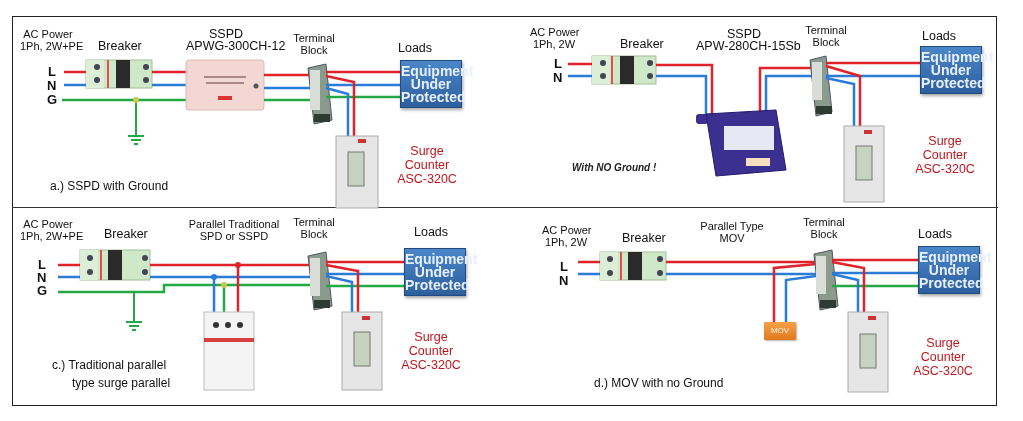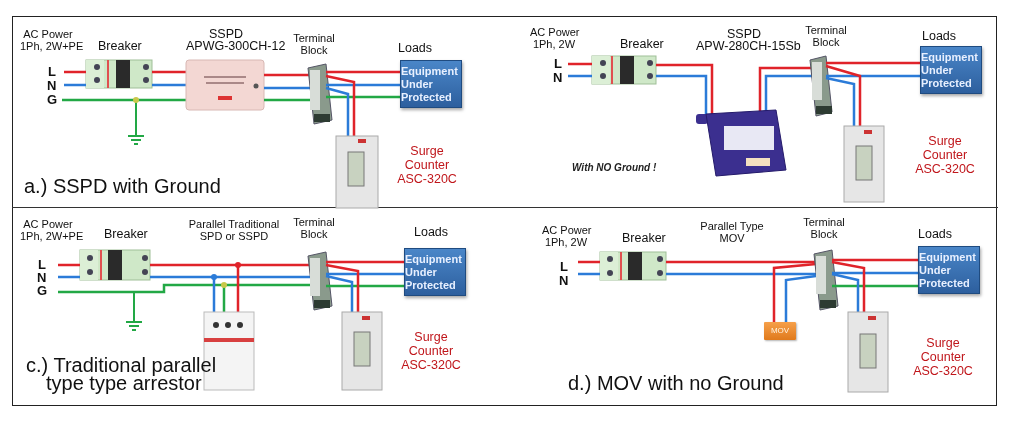--- a/index.html
+++ b/index.html
@@ -7,25 +7,25 @@
          font-family: "Liberation Sans", sans-serif; color: #111; }
   #frame { position: absolute; left: 12px; top: 16px; width: 985px; height: 390px;
            border: 1.5px solid #222; box-sizing: border-box; }
   #hdiv { position: absolute; left: 12px; top: 207px; width: 986px; height: 0;
           border-top: 1.5px solid #333; }
   .panel { position: absolute; width: 500px; height: 195px; }
   .panel svg { position: absolute; left: 0; top: 0; overflow: visible; }
   .lbl { position: absolute; text-align: center; font-size: 11px; line-height: 12px; color: #111; white-space: nowrap; }
   .lbl-big { font-size: 12.5px; }
   .wirelbl { position: absolute; font-weight: bold; font-size: 13px; line-height: 14px; }
-  .caption { position: absolute; font-size: 20px; line-height: 18px; color: #111; white-space: nowrap; }
+  .caption { position: absolute; font-size: 12px; line-height: 18px; color: #111; white-space: nowrap; margin-left: 26px; }
   .counter-lbl { position: absolute; text-align: center; color: #c0161b; font-size: 12.5px; line-height: 14px; white-space: nowrap; }
   .equip { position: absolute; width: 60px; height: 46px; background: linear-gradient(#4a86c8, #2d5f9e);
-           border: 1px solid #1f4b80; color: #e8f0ff; font-weight: bold; font-size: 11px; line-height: 13px;
-           text-align: left; display: flex; flex-direction: column; justify-content: center;
+           border: 1px solid #1f4b80; color: #e8f0ff; font-weight: bold; font-size: 14px; line-height: 13px;
+           text-align: center; display: flex; flex-direction: column; justify-content: center;
            box-shadow: 1px 2px 3px rgba(0,0,0,0.35); }
   .warn { position: absolute; font-style: italic; font-weight: bold; font-size: 10px; color: #222; white-space: nowrap; }
   .mov { position: absolute; width: 32px; height: 18px; background: linear-gradient(#f6a04a, #e07a1c);
          color: #fff3e0; font-size: 8px; text-align: center; line-height: 18px; border-radius: 1px;
          box-shadow: 1px 1px 2px rgba(0,0,0,0.3); }
 </style>
 </head>
 <body>
 
 <div id="frame"></div>
@@ -252,21 +252,21 @@
     <div>Equipment</div>
     <div>Under</div>
     <div>Protected</div>
   </div>
   <div class="counter-lbl" style="left:382px;top:120px;width:70px;">
     <div>Surge</div>
     <div>Counter</div>
     <div>ASC-320C</div>
   </div>
   <div class="caption" style="left:12px;top:146px;text-align:center;">c.) Traditional parallel</div>
-  <div class="caption" style="left:32px;top:164px;">type type arrestor</div>
+  <div class="caption" style="left:32px;top:164px;">type surge parallel</div>
 </div>
 
 <div class="panel" id="panel-d" style="left:520px;top:210px;">
   <svg width="500" height="195">
     <g>
       <rect x="80" y="42" width="66" height="28" fill="#cfe8c8" stroke="#9fbf98"></rect>
       <rect x="80" y="42" width="18" height="28" fill="#dcefd6"></rect>
       <rect x="100" y="42" width="2" height="28" fill="#e05050"></rect>
       <rect x="108" y="42" width="14" height="28" fill="#2a2a2a"></rect>
       <circle cx="90" cy="49" r="3" fill="#445"></circle>

